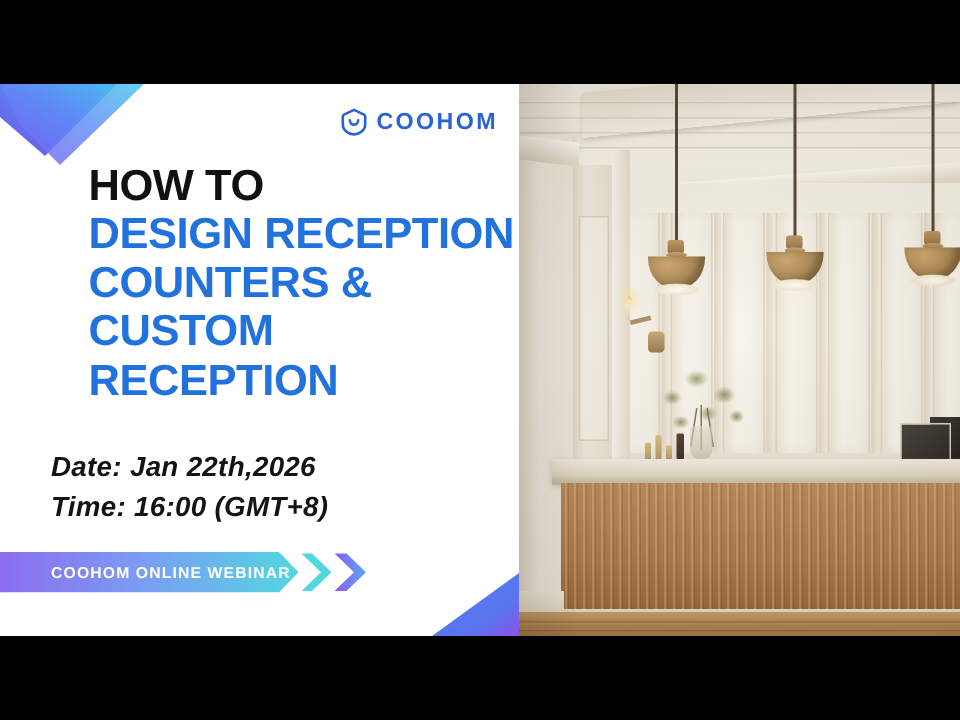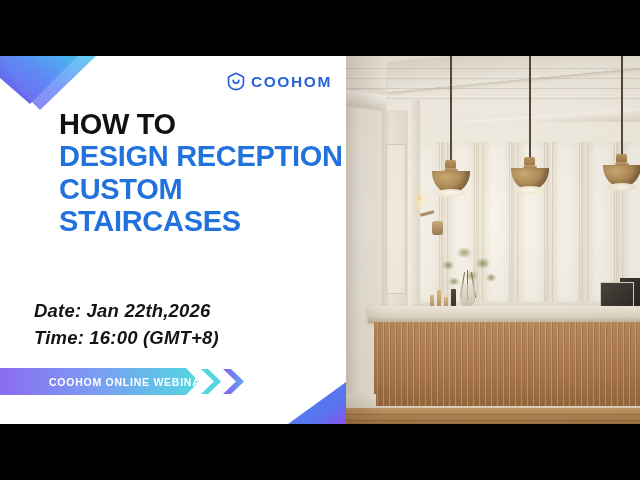--- a/index.html
+++ b/index.html
@@ -286,21 +286,21 @@
   #ribbon {
     position:absolute; left:0; top:312px;
     width:248px; height:27px;
     display:flex; align-items:center;
   }
   #ribbon-bg {
     position:absolute; left:0; top:0; width:248px; height:27px;
   }
   #ribbon-label {
     position:relative;
-    margin-left:49px;
+    margin-left:34px;
     font-size:10.5px; font-weight:700; letter-spacing:.75px;
     color:#ffffff;
     white-space:nowrap;
     z-index:2;
   }
 </style>
 </head>
 <body>
 
 <div id="stage">
@@ -470,22 +470,23 @@
                    C18.3 16.1 14.7 19.1 10 19.6 C5.3 19.1 1.7 16.1 1.7 12.1
                    L1.7 6.4 C1.7 5.7 2 5.2 2.6 4.9 Z" fill="none" stroke="#2b62d6" stroke-width="1.9" stroke-linejoin="round"></path>
           <path d="M6.9 9.1 C6.9 11.0 8.3 12.3 10 12.3 C11.7 12.3 13.1 11.0 13.1 9.1" fill="none" stroke="#2b62d6" stroke-width="1.9" stroke-linecap="round"></path>
         </svg>
         <span id="logo-text">COOHOM</span>
       </div>
 
       <div id="headline">
         <div class="h-line h-dark">HOW TO</div>
         <div class="h-line h-blue">DESIGN RECEPTION</div>
+        <div class="h-line h-blue">COUNTERS &amp;</div>
         <div class="h-line h-blue">CUSTOM</div>
-        <div class="h-line h-blue">STAIRCASES</div>
+        <div class="h-line h-blue">RECEPTION</div>
       </div>
 
       <div id="when">
         <div class="when-line">Date: Jan 22th,2026</div>
         <div class="when-line">Time: 16:00 (GMT+8)</div>
       </div>
 
       <div id="ribbon">
         <svg id="ribbon-bg" viewBox="0 0 248 27" preserveAspectRatio="none">
           <defs>

